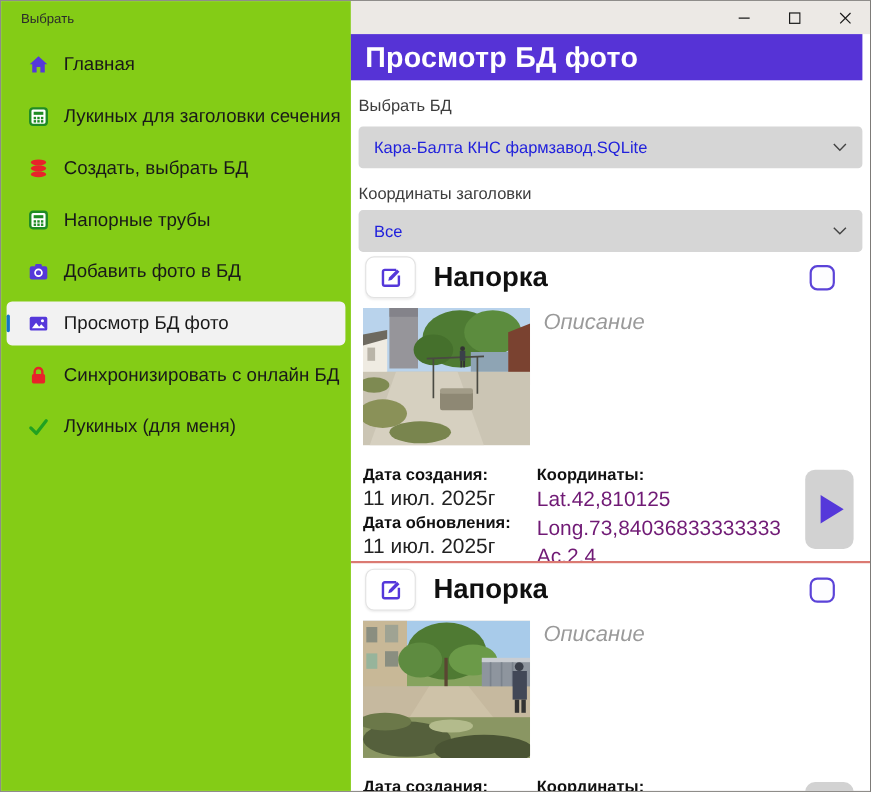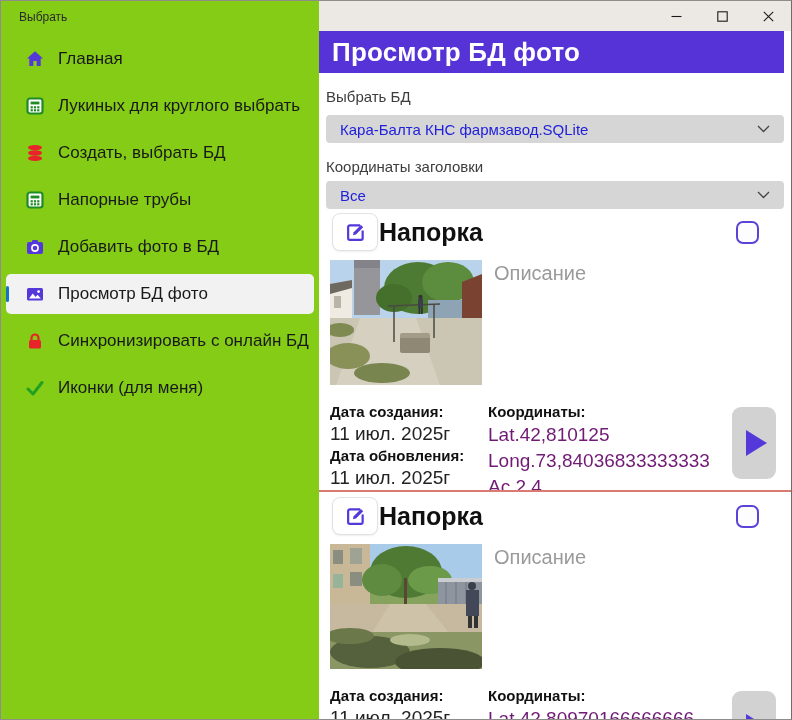--- a/index.html
+++ b/index.html
@@ -19,31 +19,31 @@
   
   .content { flex:1; min-width:0; display:flex; flex-direction:column; }
   .titlebar { height:30px; flex:none; background:#ECE9E5; display:flex; justify-content:flex-end; }
   .winbtn { width:46px; height:30px; display:flex; align-items:center; justify-content:center; background:transparent; border:none; }
   .page-header { height:42px; flex:none; background:#5633D6; margin-right:7px; display:flex; align-items:center; padding-left:13px; }
   .page-title { color:#fff; font-size:26px; font-weight:700; letter-spacing:.2px; }
   .body { flex:1; padding:0 7px; overflow:hidden; }
 
   .field-label { margin-top:14px; font-size:15px; line-height:20px; color:#3d3d3d; }
   .field-label + .dropdown { margin-top:8px; }
-  .dropdown { height:28px; background:#D6D6D6; border-radius:4px; display:flex; align-items:center; padding:0 14px; cursor:default; }
+  .dropdown { height:38px; background:#D6D6D6; border-radius:4px; display:flex; align-items:center; padding:0 14px; cursor:default; }
   .dropdown.second { margin-top:4px; }
   .dd-value { flex:1; font-size:15px; color:#2121DC; white-space:nowrap; overflow:hidden; }
   .chev { flex:none; display:flex; }
 
   
   .card-head { margin-top:3px; height:40px; display:flex; align-items:center; }
   .edit-btn { width:46px; height:38px; margin-left:6px; background:#fff; border:1px solid #e2e2e2; border-radius:8px; box-shadow:0 1px 2px rgba(0,0,0,.07); display:flex; align-items:center; justify-content:center; }
-  .card-title { margin-left:1px; font-size:25px; font-weight:700; color:#101010; }
+  .card-title { margin-left:16px; font-size:25px; font-weight:700; color:#101010; }
   .checkbox { margin-left:auto; margin-right:25px; width:23px; height:23px; border:2px solid #5B43D8; border-radius:7px; background:#fdfdff; }
-  .card-media { display:flex; margin-top:8px; }
+  .card-media { display:flex; margin-top:8px;font-style:italic; }
   .photo { width:152px; height:125px; margin-left:4px; flex:none; overflow:hidden; }
   .photo svg { display:block; width:100%; height:100%; }
   .desc { margin-left:12px; margin-top:2px; font-size:20px; color:#9a9a9a; }
   .card-details { display:flex; margin-top:16px; }
   .card-details.clip { height:89px; overflow:hidden; }
   .dates { width:158px; margin-left:4px; flex:none; }
   .lbl-b { font-size:15px; font-weight:700; color:#111; line-height:21px; white-space:nowrap; }
   .val { font-size:19px; color:#222; line-height:23px; white-space:nowrap; }
   .coords { flex:1; min-width:0; }
   .cval { font-size:19px; color:#701a75; line-height:26px; white-space:nowrap; }
@@ -75,21 +75,21 @@
               <rect x="1.5" y="1.5" width="15" height="15" rx="2.5" fill="#fff" stroke="#1F8B24" stroke-width="2.2"></rect>
               <rect x="4.6" y="4.6" width="8.8" height="2.8" fill="#1F8B24"></rect>
               <rect x="4.6" y="9.2" width="2.2" height="2.2" fill="#1F8B24"></rect>
               <rect x="7.9" y="9.2" width="2.2" height="2.2" fill="#1F8B24"></rect>
               <rect x="11.2" y="9.2" width="2.2" height="2.2" fill="#1F8B24"></rect>
               <rect x="4.6" y="12.2" width="2.2" height="2.2" fill="#1F8B24"></rect>
               <rect x="7.9" y="12.2" width="2.2" height="2.2" fill="#1F8B24"></rect>
               <rect x="11.2" y="12.2" width="2.2" height="2.2" fill="#1F8B24"></rect>
             </svg>
         </span>
-        <span class="nav-lbl">Лукиных для круглого выбрать</span>
+        <span class="nav-lbl">Лукиных для заголовки сечения</span>
       </div>
 
       <div class="nav-item">
         <span class="nav-ico">
           <svg width="18" height="18" viewBox="0 0 18 18">
               <ellipse cx="9" cy="3.6" rx="7" ry="2.7" fill="#E8232A"></ellipse>
               <ellipse cx="9" cy="9" rx="7" ry="2.7" fill="#E8232A"></ellipse>
               <ellipse cx="9" cy="14.4" rx="7" ry="2.7" fill="#E8232A"></ellipse>
             </svg>
         </span>
@@ -144,21 +144,21 @@
         </span>
         <span class="nav-lbl">Синхронизировать с онлайн БД</span>
       </div>
 
       <div class="nav-item">
         <span class="nav-ico">
           <svg width="18" height="18" viewBox="0 0 18 18">
               <path d="M2 10 l5 5 L16 3.5" fill="none" stroke="#21A121" stroke-width="3" stroke-linecap="round" stroke-linejoin="round"></path>
             </svg>
         </span>
-        <span class="nav-lbl">Иконки (для меня)</span>
+        <span class="nav-lbl">Лукиных (для меня)</span>
       </div>
 
     </nav>
   </aside>
 
   <main class="content">
 
     <div class="titlebar">
       <button class="winbtn">
         <svg width="11" height="11" viewBox="0 0 11 11">

